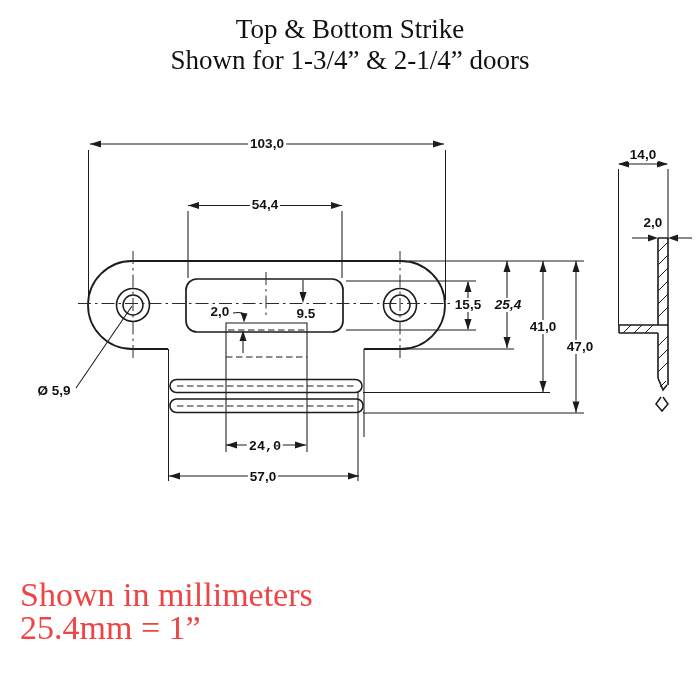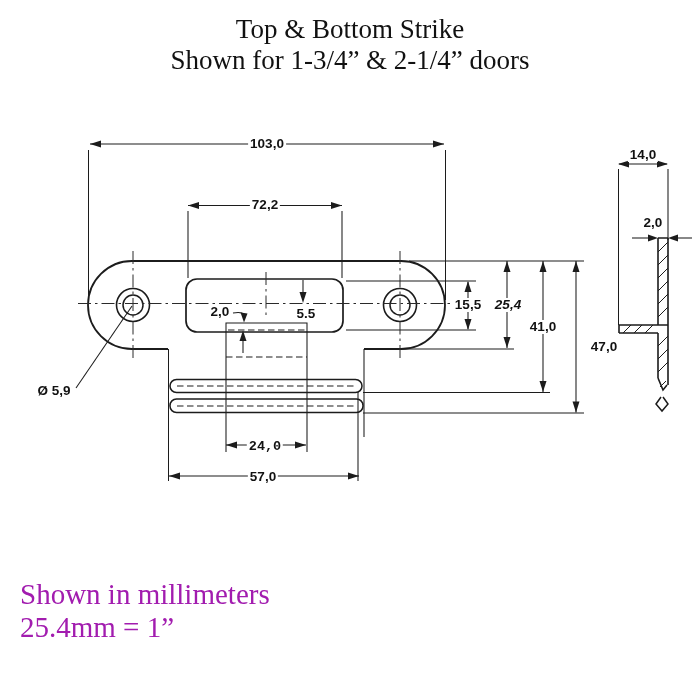--- a/index.html
+++ b/index.html
@@ -2,22 +2,22 @@
 <html><head>
 <meta charset="utf-8">
 <style>
   html,body{margin:0;padding:0;background:#ffffff;}
   .canvas{position:relative;width:700px;height:700px;background:#fff;overflow:hidden;
           font-family:"Liberation Sans",sans-serif;}
   .title-block{position:absolute;left:0;top:14px;width:700px;text-align:center;
                font-family:"Liberation Serif",serif;color:#111;
                font-size:27px;line-height:31px;}
   .footer-block{position:absolute;left:20px;top:578px;text-align:left;
-                font-family:"Liberation Serif",serif;color:#a21caf;
-                font-size:29px;line-height:33px;}
+                font-family:"Liberation Serif",serif;color:#ef4444;
+                font-size:34px;line-height:33px;}
   svg.drawing{position:absolute;left:0;top:0;}
   .dim{position:absolute;transform:translate(-50%,-50%);
        font-family:"Liberation Sans",sans-serif;font-weight:700;font-size:13.5px;
        color:#121212;background:#ffffff;padding:0 2px;white-space:nowrap;line-height:14px;}
   .outline{stroke:#1c1c1c;fill:none;}
   .thin{stroke:#1c1c1c;fill:none;stroke-width:1.05;}
   .dash{stroke:#1c1c1c;fill:none;stroke-width:1.05;stroke-dasharray:6.5 3.5;}
   .cline{stroke:#2a2a2a;fill:none;stroke-width:1;stroke-dasharray:13 4 2.5 4;}
   .ah{fill:#1c1c1c;stroke:none;}
   .hatch{stroke:#1c1c1c;fill:none;stroke-width:1;}
@@ -131,27 +131,27 @@
       <path class="outline" stroke-width="1.6" d="M619,325 L668,325 M619,333 L658,333 M619,325 L619,333 M668,325 L668,385 M658,333 L658,378 M658,378 L663,390 L667,385"></path>
       <path class="outline" stroke-width="1.5" d="M661,397 L656,404 L662,411 L668,404 L663,397"></path>
 
       <path class="hatch" d="M658,252 L668,242 M658,265 L668,255 M658,278 L668,268 M658,291 L668,281 M658,304 L668,294 M658,317 L668,307
                              M623,333 L631,325 M634,333 L642,325 M645,333 L653,325
                              M658,346 L668,336 M658,359 L668,349 M658,372 L668,362 M660,387 L666,381"></path>
     </g>
   </svg>
 
   <div class="dim" style="left:267px;top:144px;">103,0</div>
-  <div class="dim" style="left:265px;top:205px;">72,2</div>
+  <div class="dim" style="left:265px;top:205px;">54,4</div>
   <div class="dim" style="left:220px;top:312px;">2,0</div>
-  <div class="dim" style="left:306px;top:314px;">5.5</div>
+  <div class="dim" style="left:306px;top:314px;">9.5</div>
   <div class="dim" style="left:468px;top:305px;">15,5</div>
   <div class="dim" style="left:508px;top:305px;font-style:italic;">25,4</div>
   <div class="dim" style="left:543px;top:327px;">41,0</div>
-  <div class="dim" style="left:604px;top:347px;">47,0</div>
+  <div class="dim" style="left:580px;top:347px;">47,0</div>
   <div class="dim" style="left:265px;top:447px;font-family:Liberation Mono, monospace;">24,0</div>
   <div class="dim" style="left:263px;top:477px;">57,0</div>
   <div class="dim" style="left:54px;top:391px;text-align:center;">Ø 5,9</div>
   <div class="dim" style="left:643px;top:155px;">14,0</div>
   <div class="dim" style="left:653px;top:223px;">2,0</div>
 
   <div class="footer-block">
     <div>Shown in millimeters</div>
     <div>25.4mm = 1”</div>
   </div>

